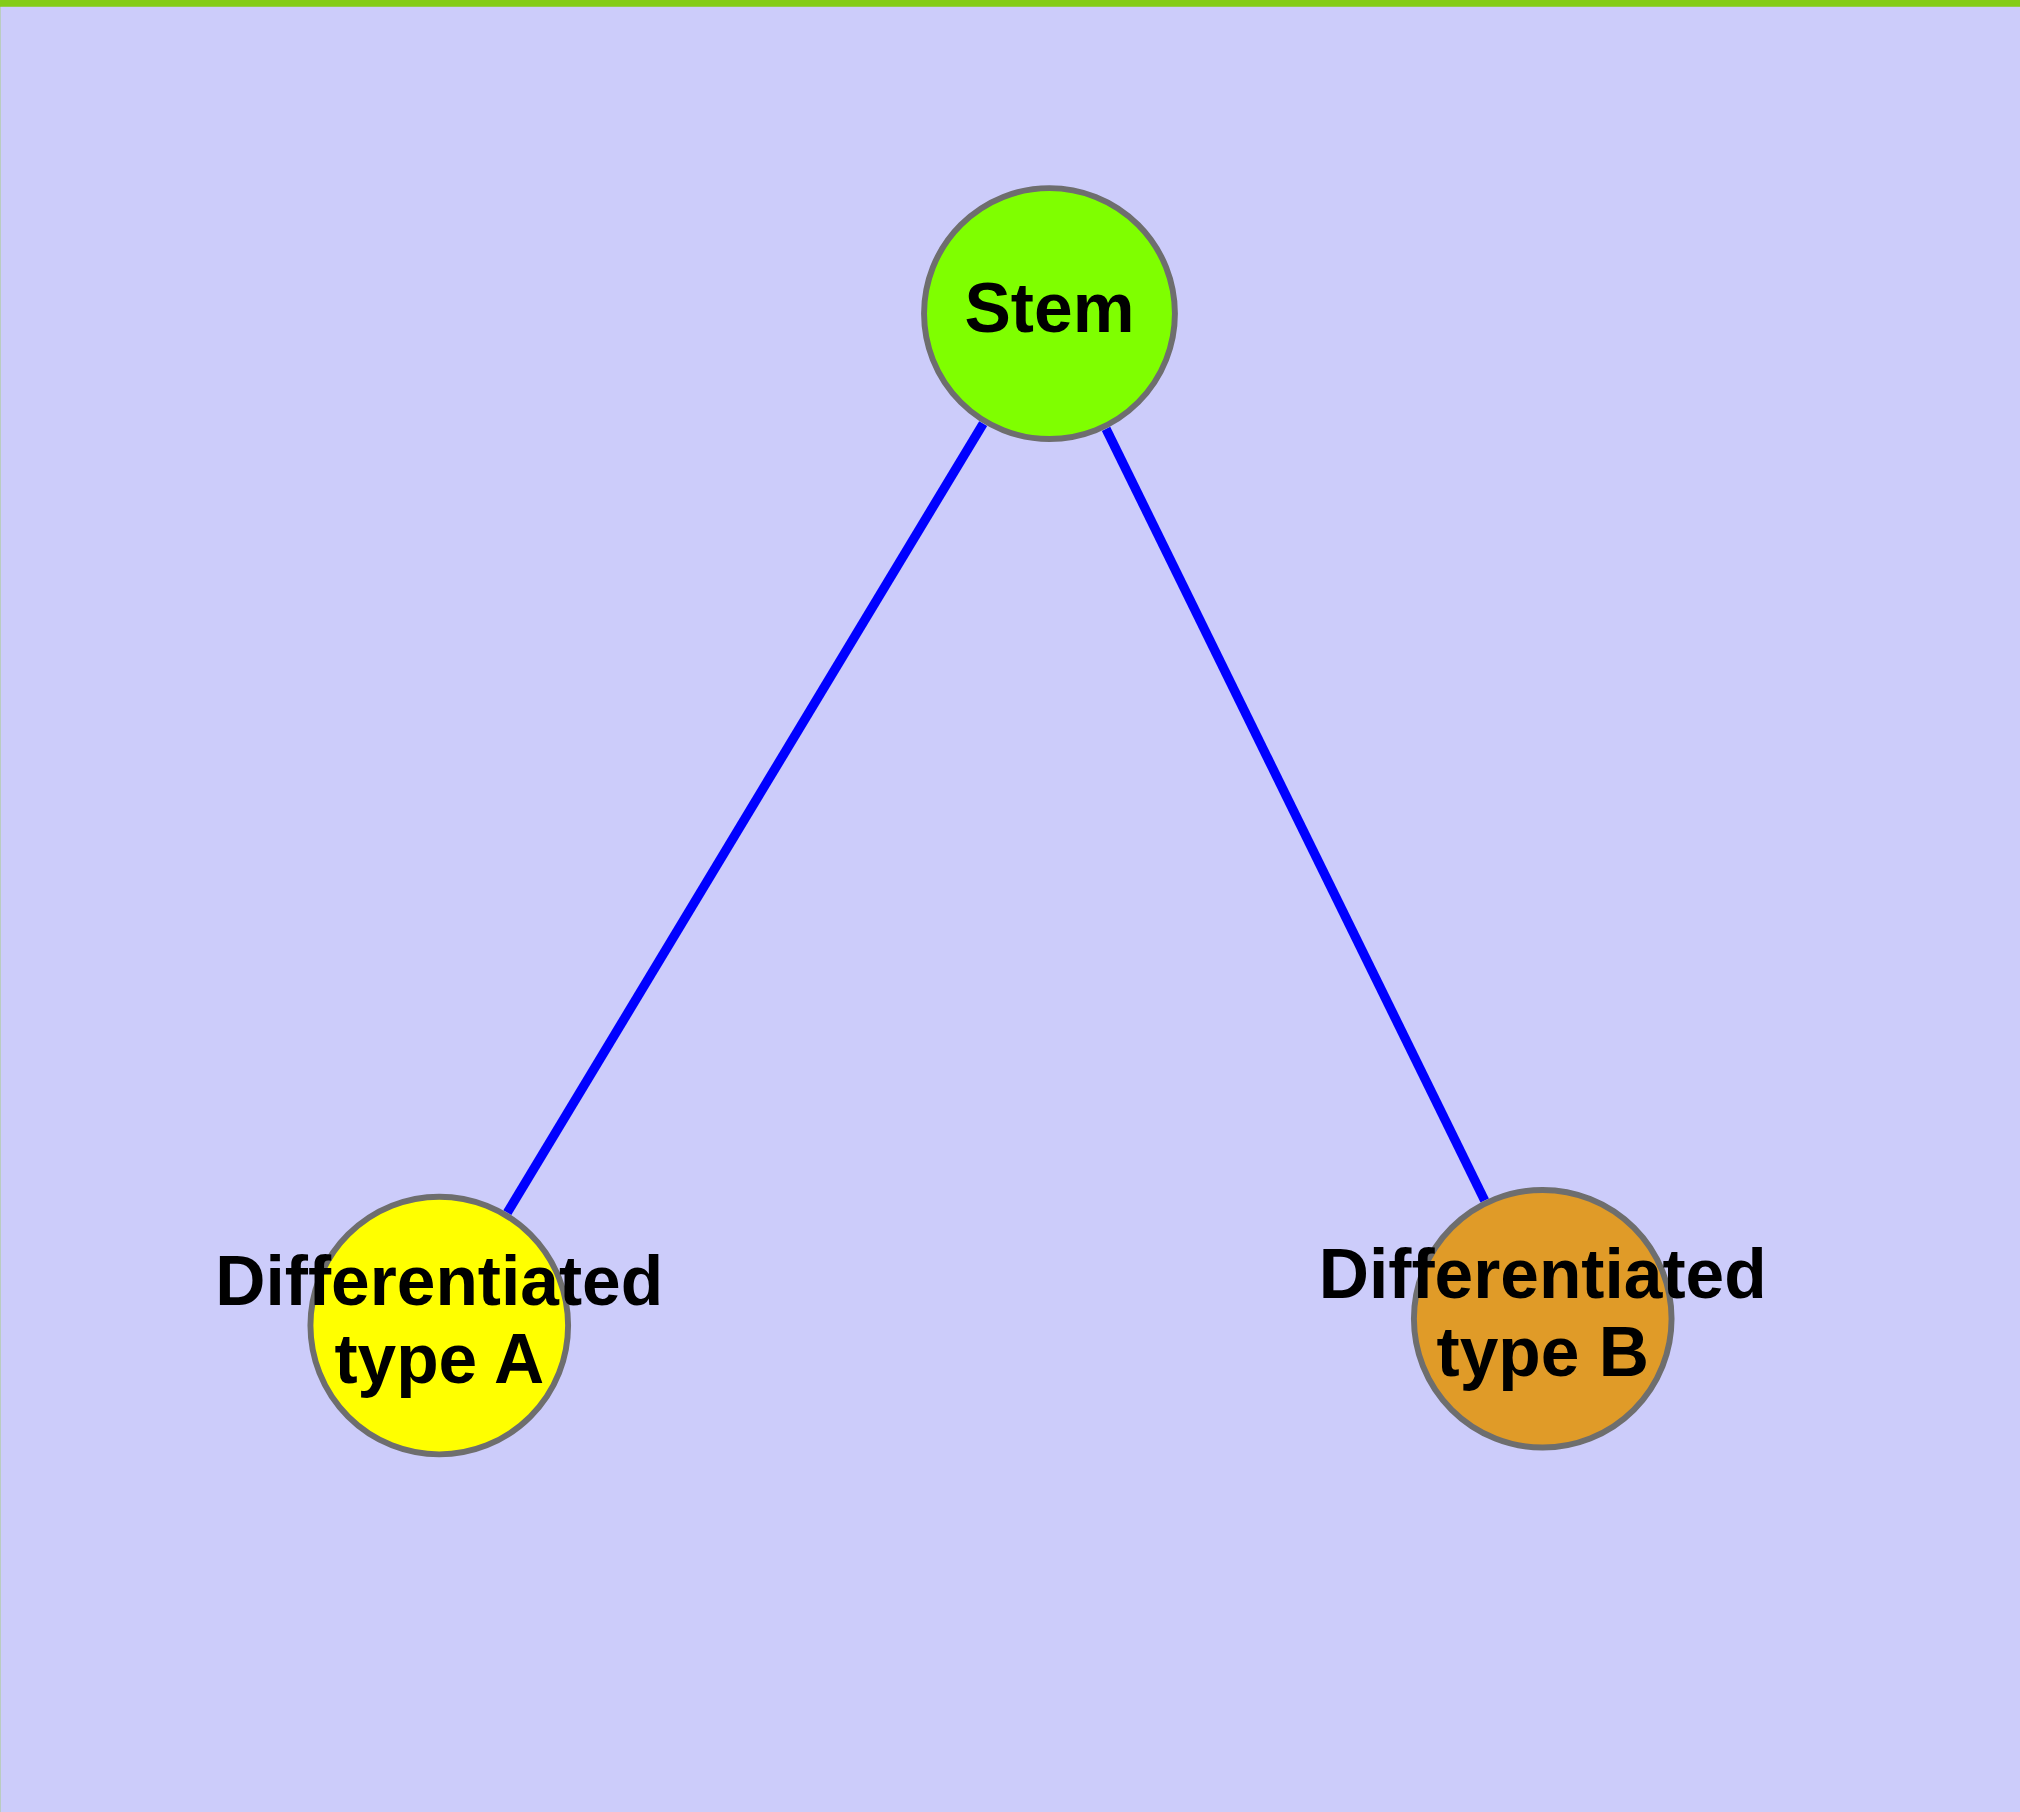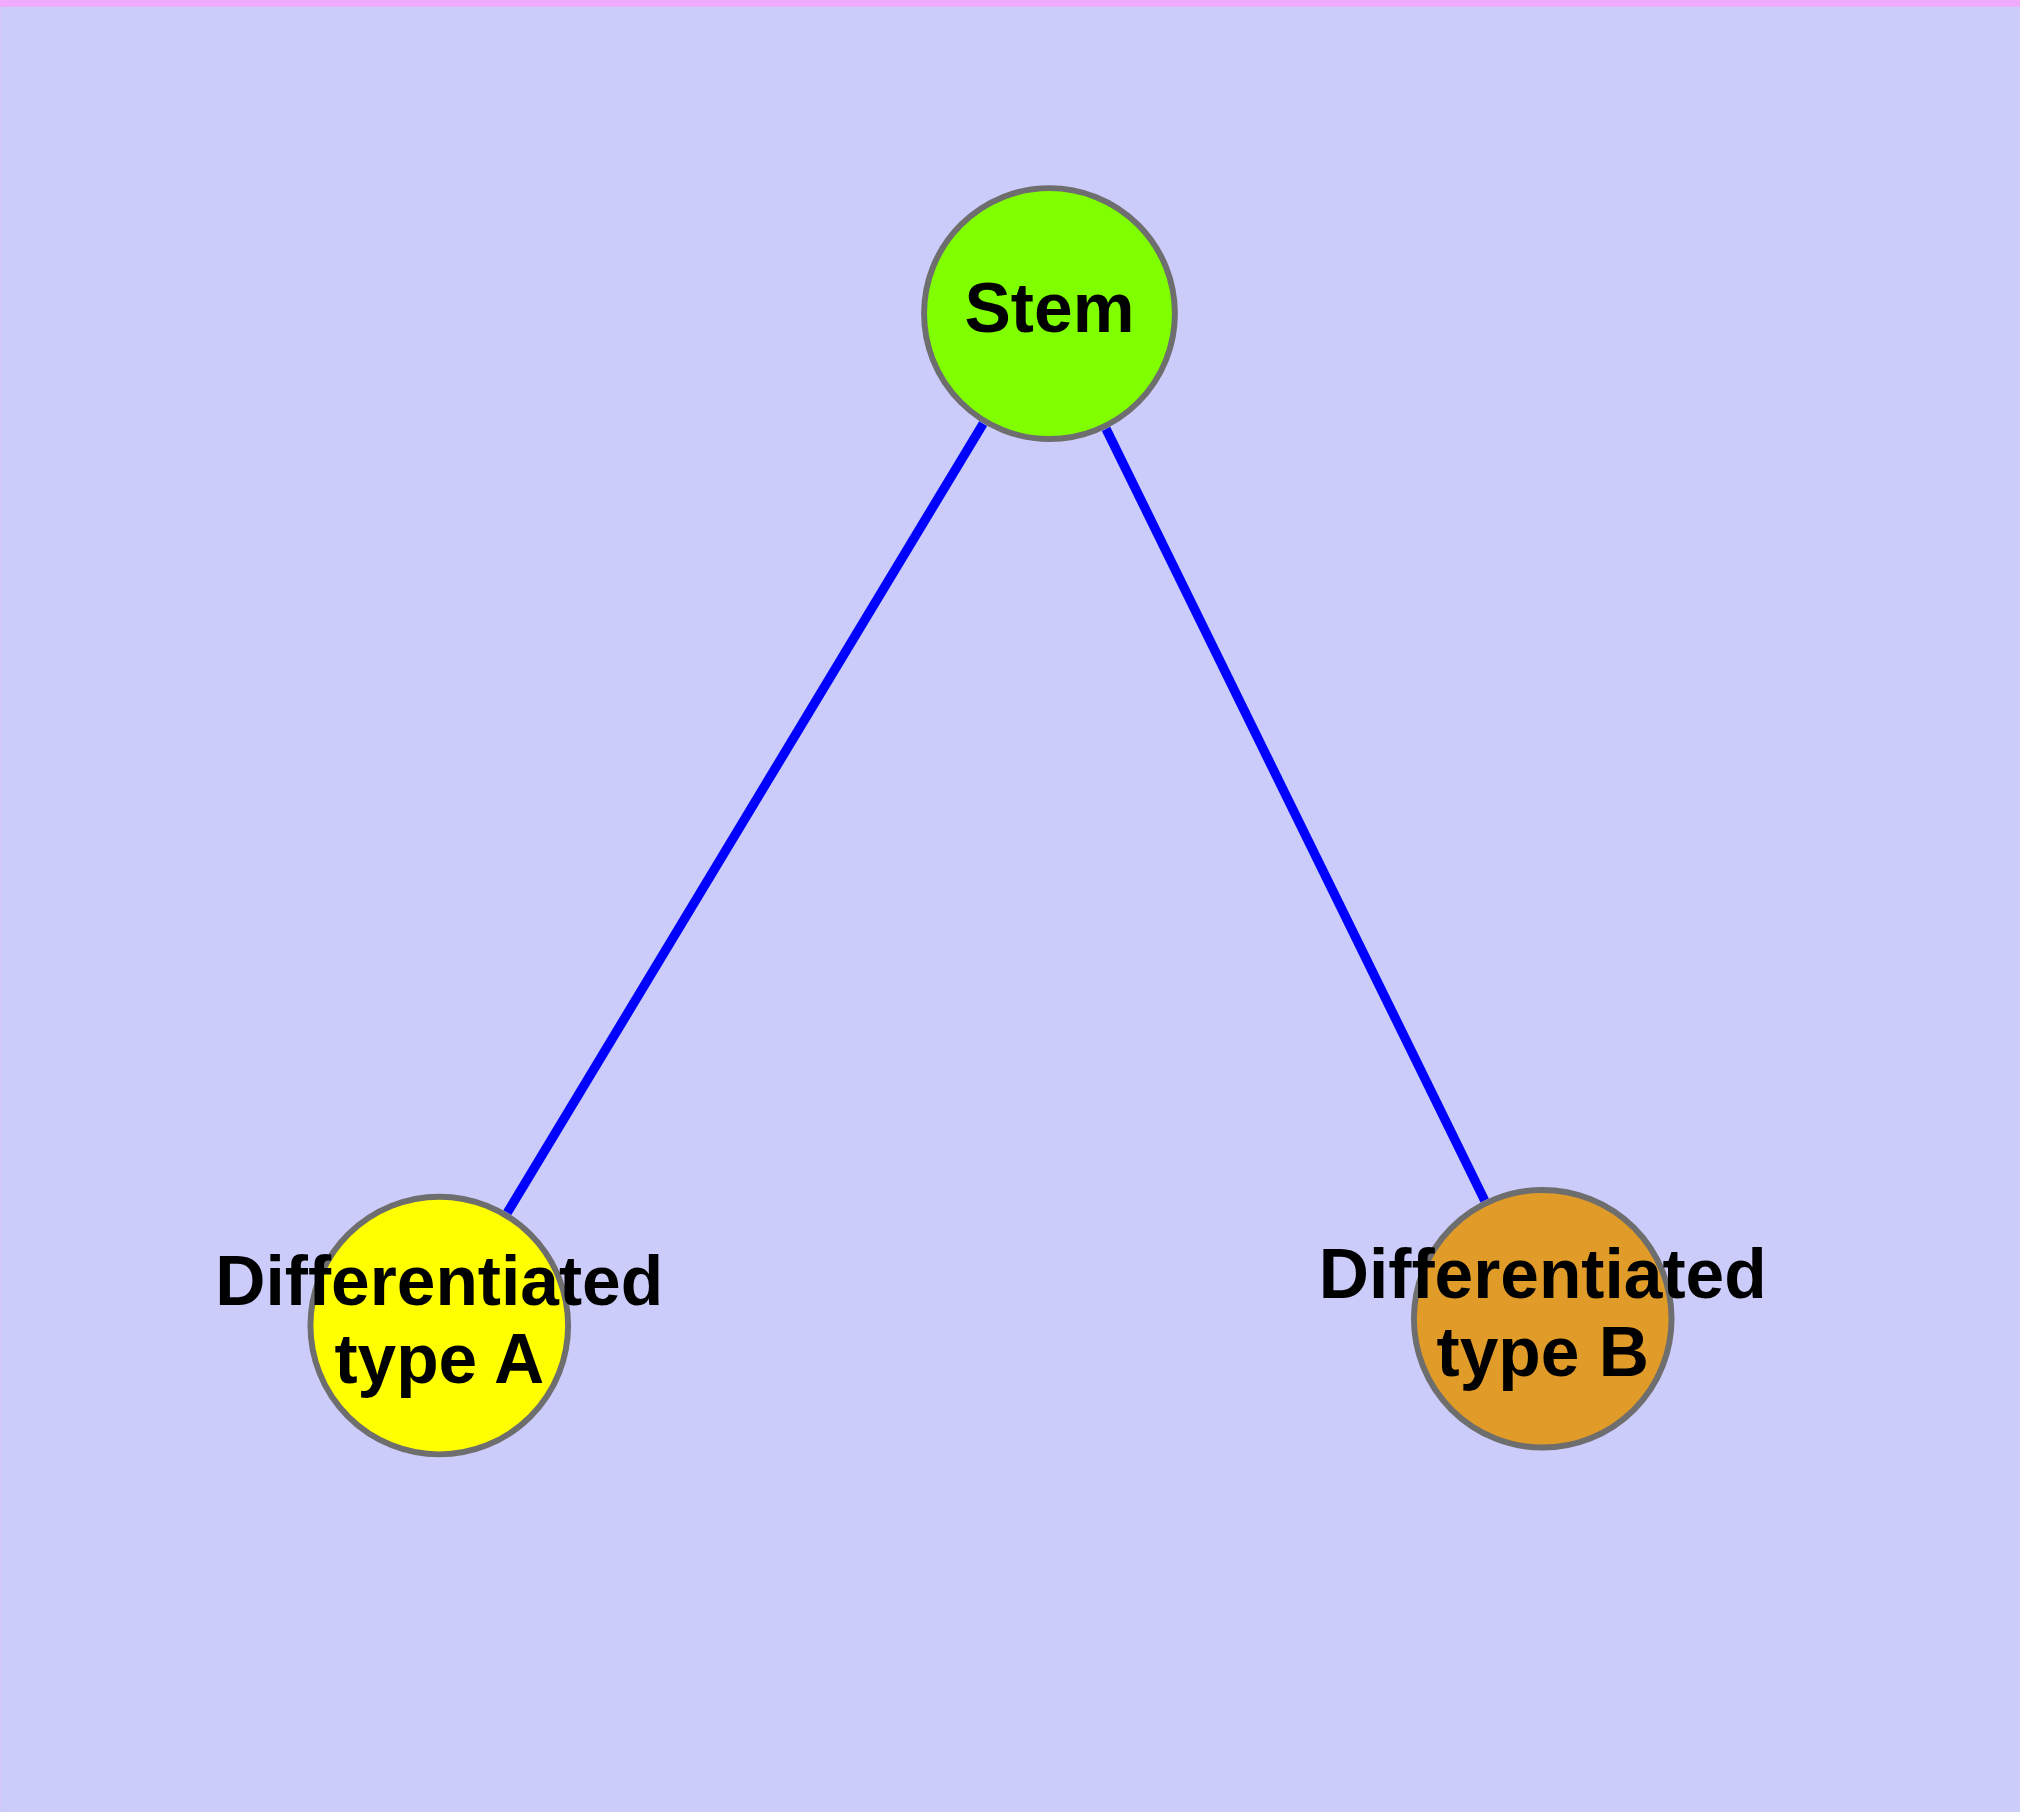--- a/index.html
+++ b/index.html
@@ -33,21 +33,21 @@
     font-weight: bold;
     fill: #000000;
     text-anchor: middle;
     dominant-baseline: middle;
     white-space: pre;
   }
 </style>
 </head>
 <body>
 
-<div id="graph-canvas" style="background: #f0abfc;">
+<div id="graph-canvas" style="background: #84cc16;">
   <svg id="graph-svg" viewBox="0 0 2384 2138">
 
     <rect id="bg-rect" x="0" y="8" width="2384" height="2130" fill="#ccccfa"></rect>
 
     <g id="edge-layer">
         <line x1="1159.766460787879" y1="499.73728586010077" x2="598.2991112045204" y2="1430.8373072525037" stroke="#0000ff" stroke-width="11" stroke-linecap="butt"></line>
         <line x1="1304.7418260587453" y1="506.00653901318196" x2="1751.4960135172614" y2="1416.4025292636977" stroke="#0000ff" stroke-width="11" stroke-linecap="butt"></line>
       </g>
     <g id="node-layer">
         <circle cx="1238" cy="370" r="148" fill="#7fff00" stroke="#6e6e6e" stroke-width="7"></circle>

